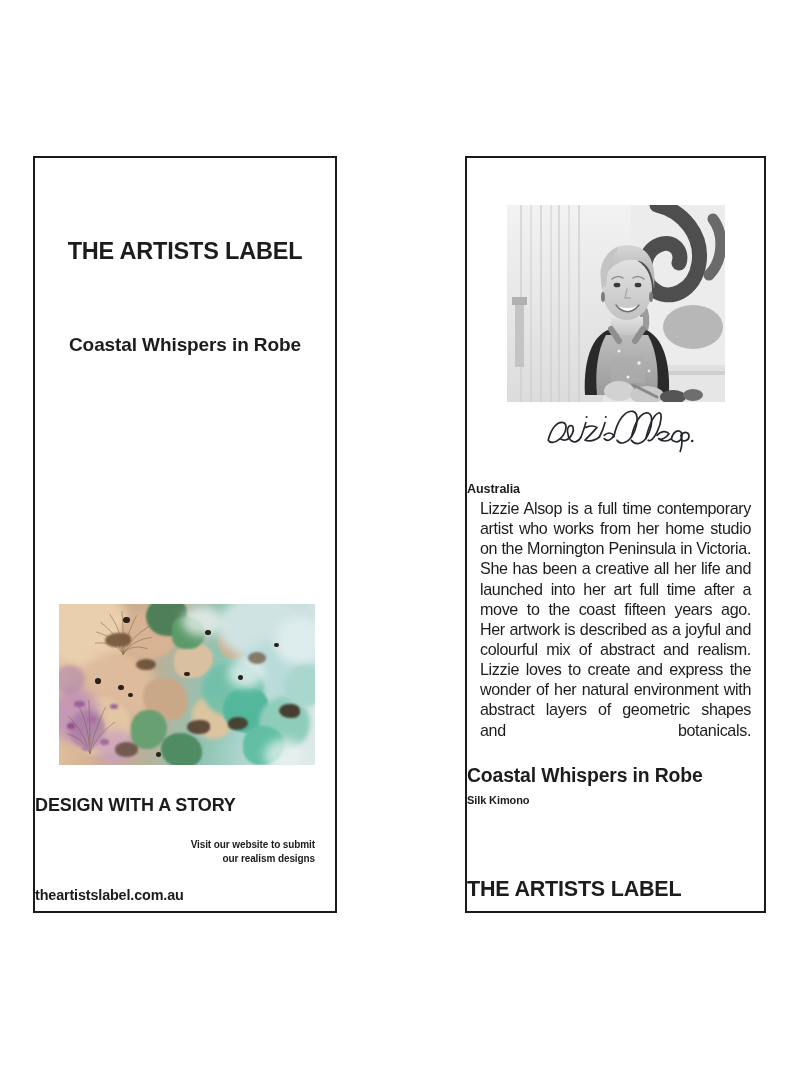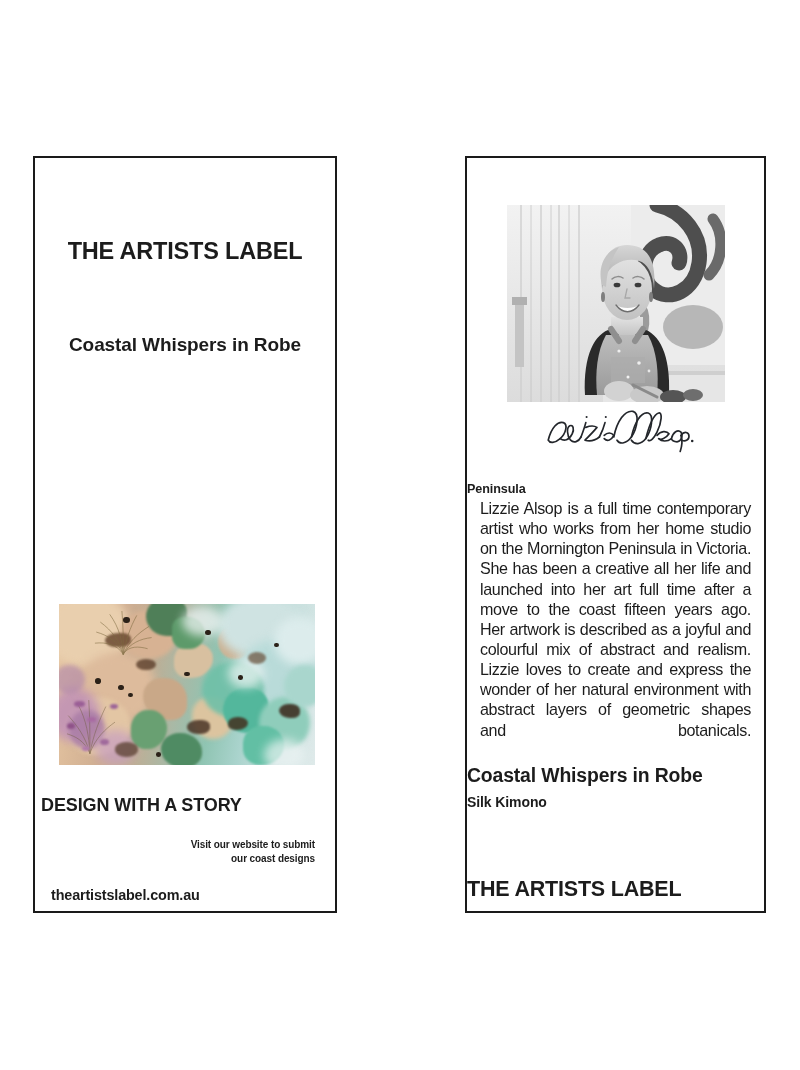--- a/index.html
+++ b/index.html
@@ -54,30 +54,30 @@
     font-weight:400;
     color:#1c1c1c;
   }
   #front-artwork{
     position:absolute;left:24px;top:446px;
     width:256px;height:161px;
     overflow:hidden;
   }
   #front-tagline{
     position:absolute;left:0;right:0;top:637px;
-    font-size:18px;font-weight:700;letter-spacing:-0.1px;padding-left:6px;
+    font-size:18px;font-weight:700;letter-spacing:-0.1px;
   }
   #front-invite{
     position:absolute;left:20px;right:20px;top:680px;
     font-size:10px;font-weight:700;line-height:1.42;
     text-align:right;letter-spacing:-0.1px;
   }
   #front-website{
     position:absolute;left:0;right:0;top:729px;
-    font-size:14.4px;font-weight:700;letter-spacing:-0.15px;padding-left:16px;
+    font-size:14.4px;font-weight:700;letter-spacing:-0.15px;
   }
 
   
   #photo-frame{
     position:absolute;left:40px;top:47px;
     width:218px;height:197px;
     overflow:hidden;
     background:#d9d9d9;
   }
   #signature-wrap{
@@ -107,21 +107,21 @@
     letter-spacing:2.55px;
     text-align:center;
     text-indent:2.55px;
   }
   #back-artwork-title{
     position:absolute;left:0;right:0;top:606px;
     font-size:19.4px;font-weight:700;letter-spacing:-0.15px;
   }
   #back-product{
     position:absolute;left:0;right:0;top:636px;
-    font-size:14px;font-weight:700;letter-spacing:-0.1px;
+    font-size:11px;font-weight:700;letter-spacing:-0.1px;
   }
   #back-brand{
     position:absolute;left:0;right:0;top:719px;
     font-size:21.5px;font-weight:700;letter-spacing:-0.2px;
   }
 
   
   .art-canvas{position:absolute;inset:0;}
   .art-base{
     position:absolute;inset:0;
@@ -236,21 +236,21 @@
         <div class="speck" style="left:70%;top:44%;width:2%;height:3%;"></div>
         <div class="speck" style="left:84%;top:24%;width:1.8%;height:2.8%;"></div>
         <div class="speck" style="left:38%;top:92%;width:2%;height:3%;"></div>
       </div>
     </div>
 
     <div id="front-tagline">DESIGN WITH A STORY</div>
 
     <div id="front-invite">
       <span>Visit our website to submit</span><br>
-      <span>our coast designs</span>
+      <span>our realism designs</span>
     </div>
 
     <div id="front-website">theartistslabel.com.au</div>
   </div>
 
   <div class="card" id="card-back">
 
     <div id="photo-frame">
       <svg viewBox="0 0 218 197" preserveAspectRatio="xMidYMid slice">
         <defs>
@@ -363,21 +363,21 @@
           <path d="M168 44 C170 36 176 32 180 36 C183 40 180 48 175 48 C171 48 168 46 168 44 Z"></path>
 
           <path d="M180 40 C182 46 181 54 179 60"></path>
           <path d="M180 40 C184 34 190 36 190 41 C190 46 185 48 181 46"></path>
           <circle cx="194" cy="47" r="1.6" fill="#23262b" stroke="none"></circle>
         </g>
       </svg>
     </div>
 
 
-    <div id="artist-country">Peninsula</div>
+    <div id="artist-country">Australia</div>
 
     <div id="artist-bio">Lizzie Alsop is a full time contemporary artist who works from her home studio on the Mornington Peninsula in Victoria. She has been a creative all her life and launched into her art full time after a move to the coast  fifteen years ago.  Her artwork is described as a joyful and colourful mix of abstract and realism.   Lizzie loves to create and express the wonder of her natural environment with abstract layers of geometric shapes and botanicals.</div>
 
 
     <div id="back-artwork-title">Coastal Whispers in Robe</div>
 
     <div id="back-product">Silk Kimono</div>
 
     <div id="back-brand">THE ARTISTS LABEL</div>
   </div>

